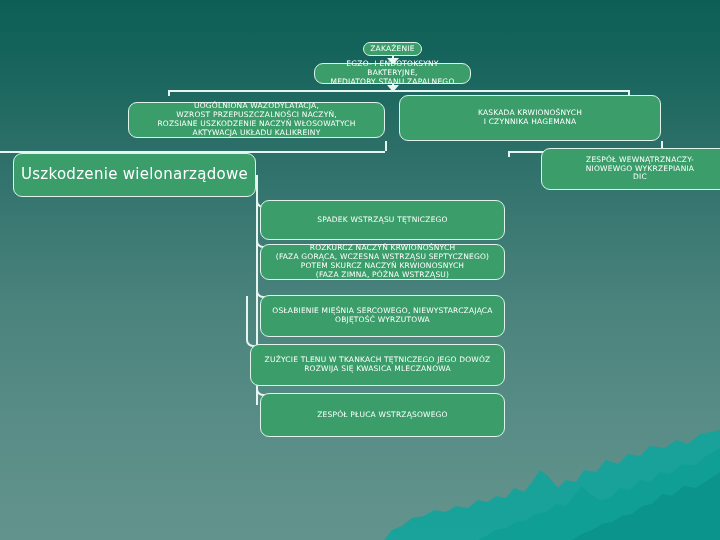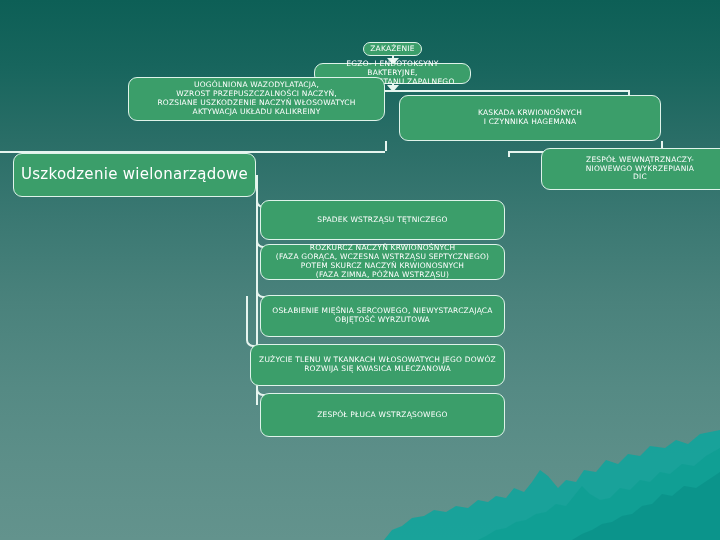--- a/index.html
+++ b/index.html
@@ -82,21 +82,21 @@
     <span class="txt">EGZO- I ENDOTOKSYNY BAKTERYJNE,
 MEDIATORY STANU ZAPALNEGO</span>
   </div>
 
   <div class="conn v" style="left:392px;top:84px;height:6px;"></div>
   <div class="arrow" style="left:387px;top:85px;"></div>
   <div class="conn h" style="left:168px;top:90px;width:462px;"></div>
   <div class="conn v" style="left:168px;top:90px;height:6px;"></div>
   <div class="conn v" style="left:628px;top:90px;height:6px;"></div>
 
-  <div class="node caps" style="left:128px;top:77px;width:257px;height:44px;">
+  <div class="node caps" style="left:128px;top:102px;width:257px;height:36px;">
     <span class="txt">UOGÓLNIONA WAZODYLATACJA,
 WZROST PRZEPUSZCZALNOŚCI NACZYŃ,
 ROZSIANE USZKODZENIE NACZYŃ WŁOSOWATYCH
 AKTYWACJA UKŁADU KALIKREINY</span>
   </div>
 
   <div class="node caps" style="left:399px;top:95px;width:262px;height:46px;">
     <span class="txt">KASKADA KRWIONOŚNYCH
 I CZYNNIKA HAGEMANA</span>
   </div>
@@ -136,21 +136,21 @@
 POTEM SKURCZ NACZYŃ KRWIONOSNYCH
 (FAZA ZIMNA, PÓŹNA WSTRZĄSU)</span>
   </div>
 
   <div class="node caps" style="left:260px;top:295px;width:245px;height:42px;">
     <span class="txt">OSŁABIENIE MIĘŚNIA SERCOWEGO, NIEWYSTARCZAJĄCA
 OBJĘTOŚĆ WYRZUTOWA</span>
   </div>
 
   <div class="node caps" style="left:250px;top:344px;width:255px;height:42px;">
-    <span class="txt">ZUŻYCIE TLENU W TKANKACH WŁOSOWATYCH JEGO DOWÓZ
+    <span class="txt">ZUŻYCIE TLENU W TKANKACH TĘTNICZEGO JEGO DOWÓZ
 ROZWIJA SIĘ KWASICA MLECZANOWA</span>
   </div>
 
   <div class="node caps" style="left:260px;top:393px;width:245px;height:44px;">
     <span class="txt">ZESPÓŁ PŁUCA WSTRZĄSOWEGO</span>
   </div>
 
 </div>
 
 </body></html>

